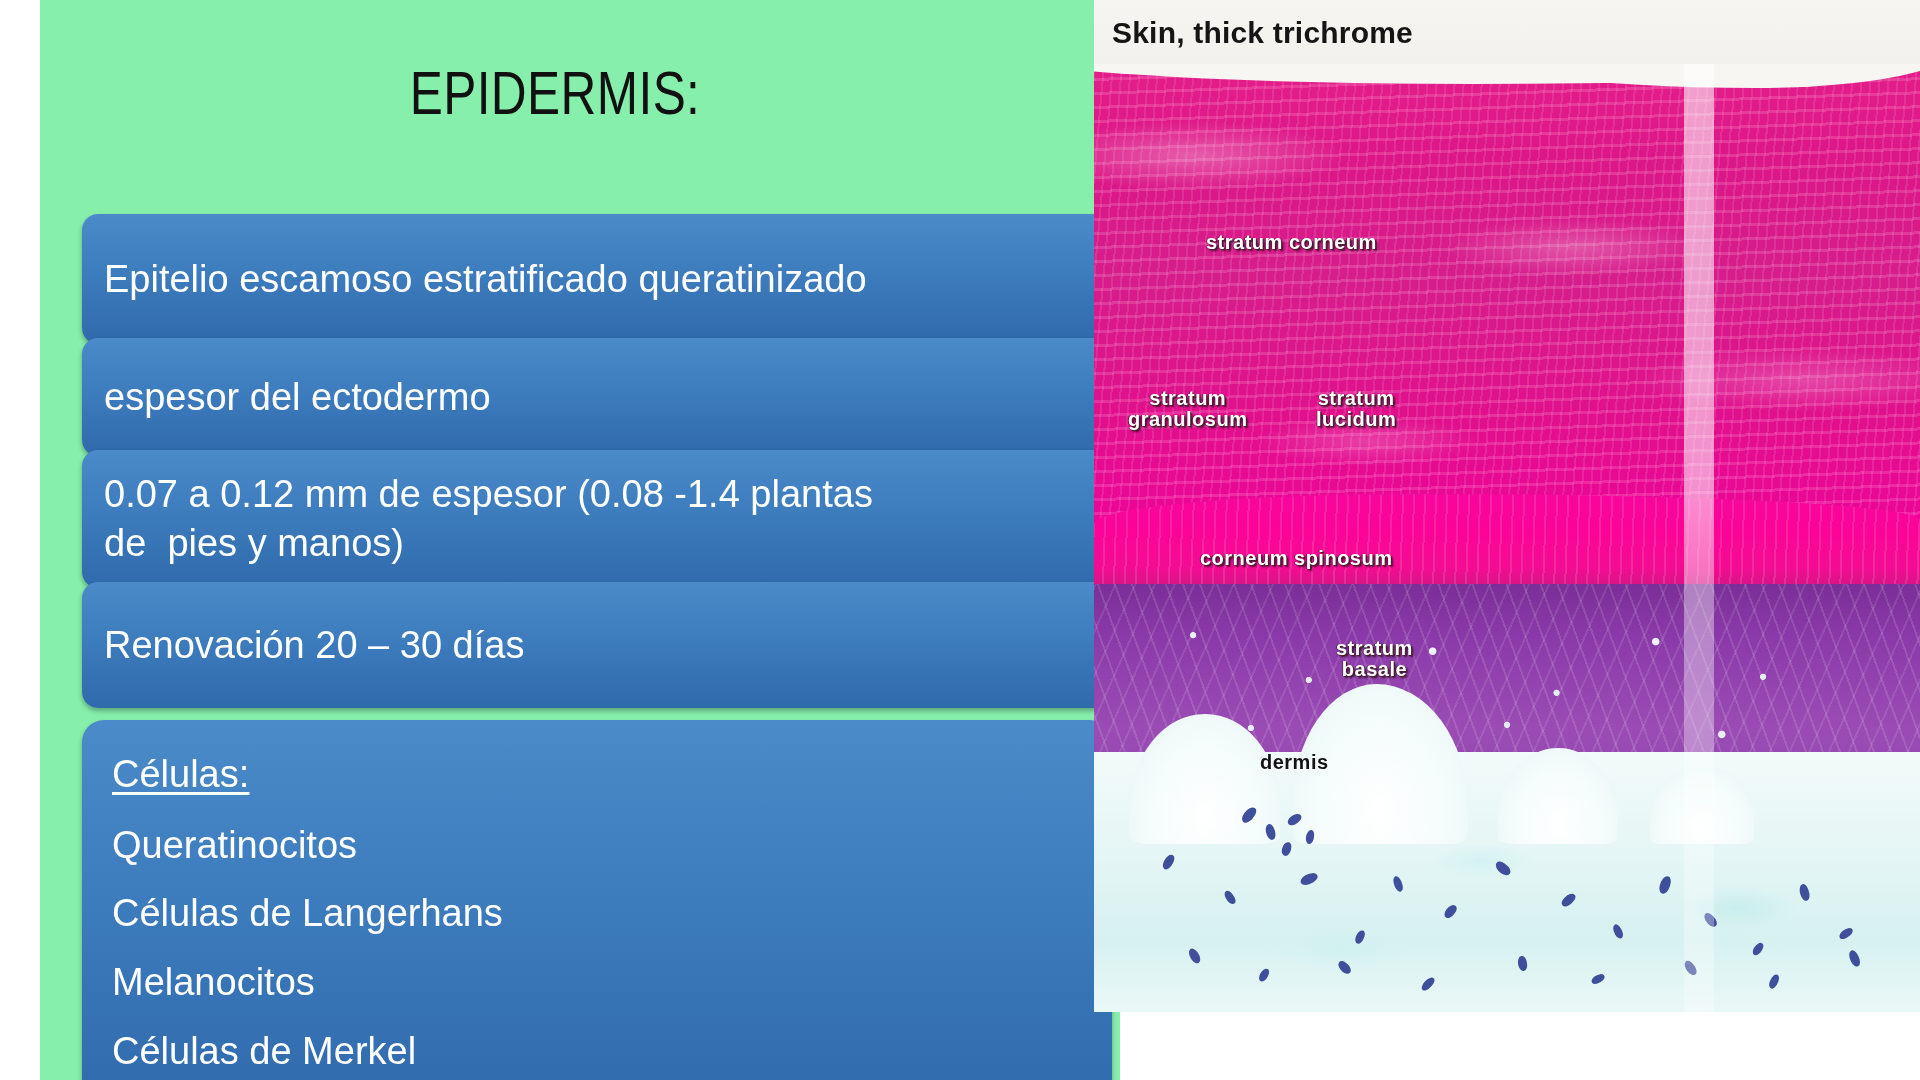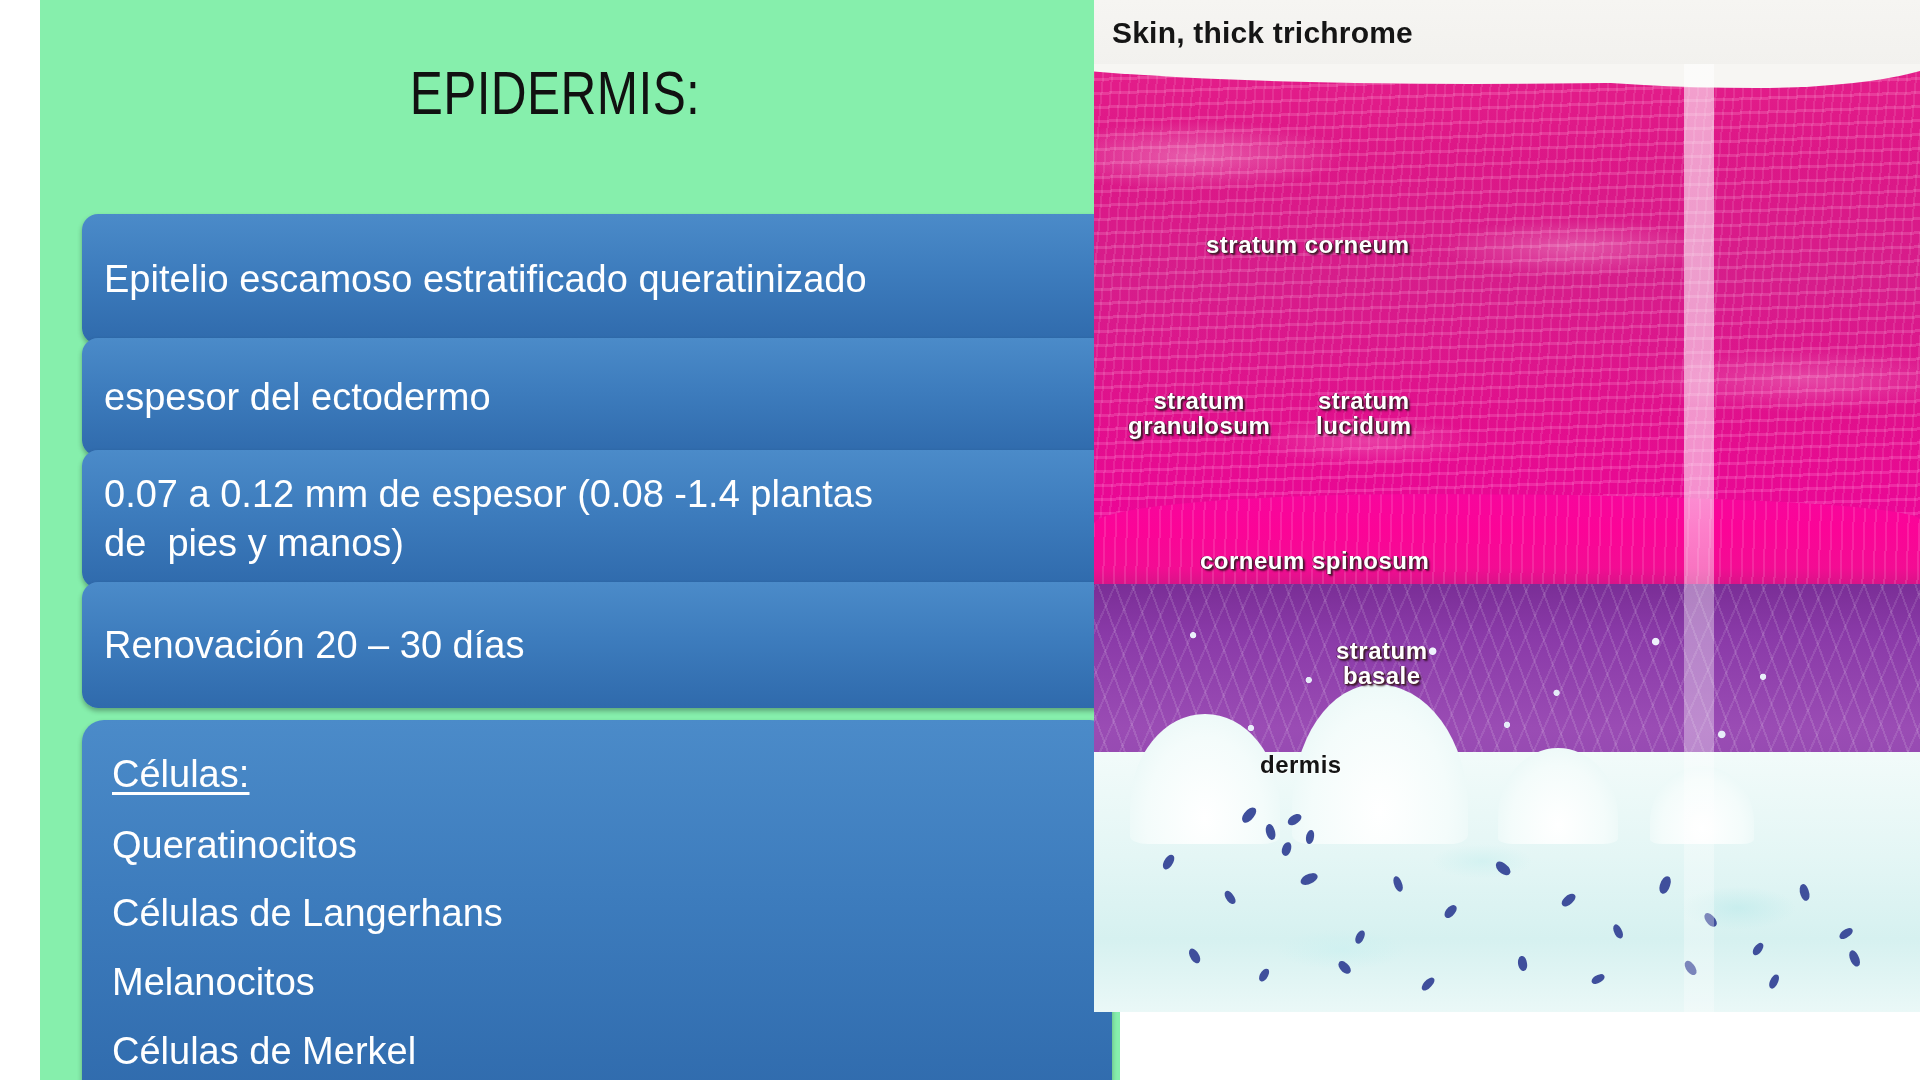--- a/index.html
+++ b/index.html
@@ -264,21 +264,21 @@
         rgba(255,255,255,0.55) 45%,
         rgba(255,255,255,0.40) 55%,
         rgba(255,255,255,0.34) 75%,
         rgba(255,255,255,0.30) 100%);
     pointer-events: none;
   }
 
   
   .img-label {
     position: absolute;
-    font-size: 24px;
+    font-size: 20px;
     font-weight: bold;
     color: #ffffff;
     letter-spacing: 0.5px;
     line-height: 1.05;
     text-align: center;
     white-space: pre-line;
     text-shadow:
       1px 1px 0 #4a2030,
       2px 2px 2px rgba(40,10,25,0.85),
       -1px 0 0 rgba(60,20,40,0.6);

